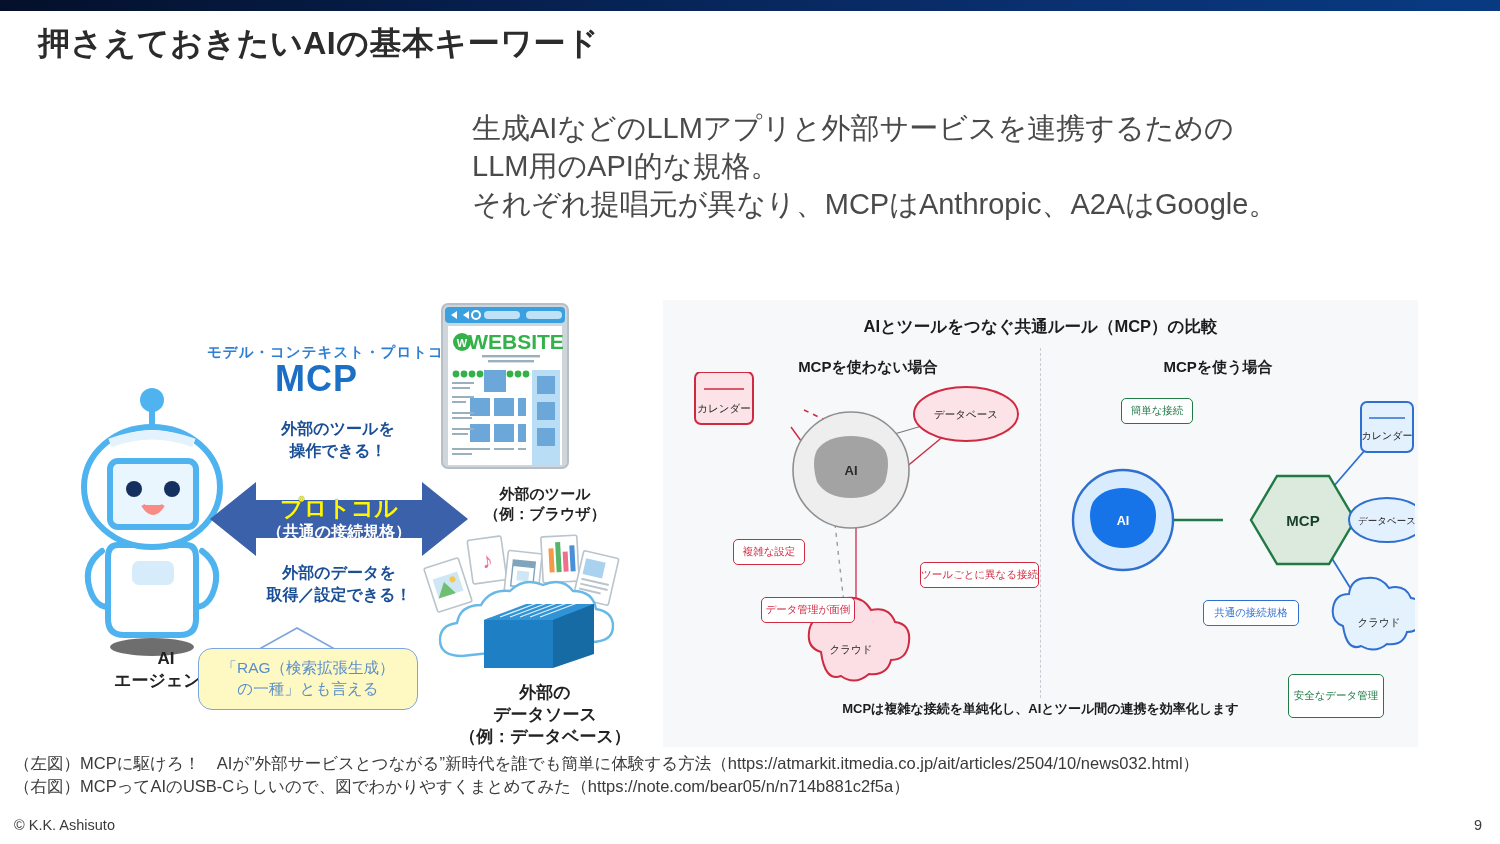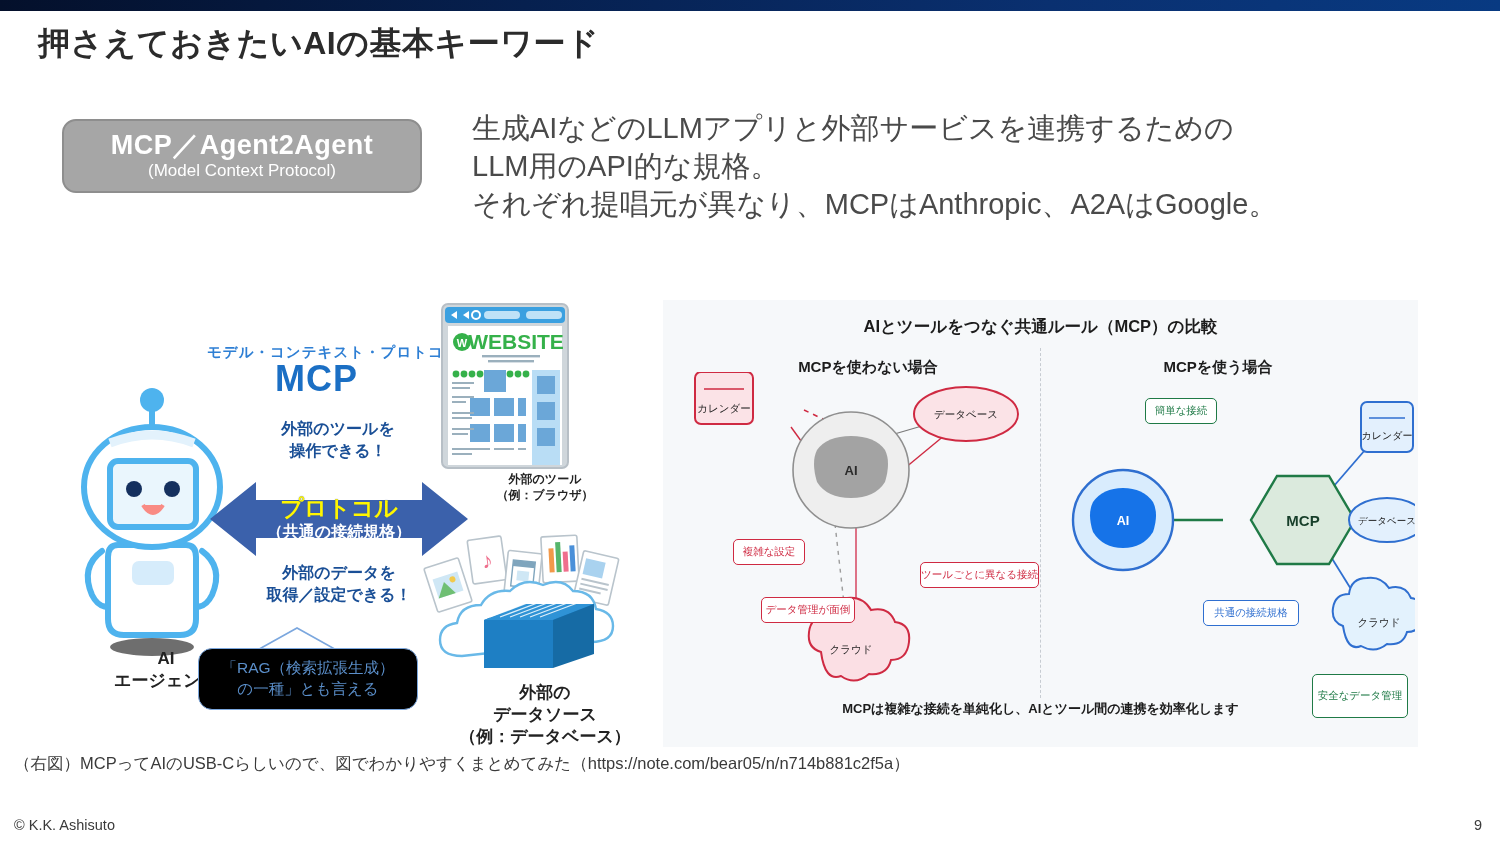--- a/index.html
+++ b/index.html
@@ -41,59 +41,55 @@
   .data-note{position:absolute;left:226px;top:262px;width:186px;text-align:center;font-size:16px;font-weight:bold;color:#1a4f96;line-height:1.35;}
 
   .arrow-wrap{position:absolute;left:190px;top:178px;width:258px;height:82px;}
   .arrow-label{position:absolute;left:0;top:0;width:258px;height:82px;display:flex;flex-direction:column;
     align-items:center;justify-content:center;pointer-events:none;}
   .arrow-label .l1{font-size:23px;font-weight:bold;color:#fff600;line-height:1.05;text-shadow:0 0 1px #2a4f9a;}
   .arrow-label .l2{font-size:16px;font-weight:bold;color:#ffffff;line-height:1.2;margin-top:2px;}
 
   .agent-cap{position:absolute;left:66px;top:348px;width:160px;text-align:center;font-size:17px;font-weight:bold;color:#222;line-height:1.3;}
 
-  .browser-cap{position:absolute;left:420px;top:172px;width:210px;text-align:center;font-size:12px;font-weight:bold;color:#222;line-height:1.3;}
+  .browser-cap{position:absolute;left:420px;top:184px;width:210px;text-align:center;font-size:15px;font-weight:bold;color:#222;line-height:1.3;}
   .ds-cap{position:absolute;left:400px;top:382px;width:250px;text-align:center;font-size:17px;font-weight:bold;color:#222;line-height:1.3;}
 
   .rag-bubble{position:absolute;left:178px;top:348px;width:218px;height:60px;border:1.6px solid #7ba7de;
-    border-radius:14px;background:#000000;display:flex;align-items:center;justify-content:center;}
+    border-radius:14px;background:#fef9c3;display:flex;align-items:center;justify-content:center;}
   .rag-bubble .t{font-size:15.5px;color:#5a8ec9;text-align:center;line-height:1.35;}
 
   
   .rightpanel{position:absolute;left:663px;top:300px;width:755px;height:447px;background:#f6f8fa;}
   .rp-title{position:absolute;left:0;top:16px;width:755px;text-align:center;font-size:16.5px;font-weight:bold;color:#1c1c1c;}
   .rp-sub-left{position:absolute;left:40px;top:58px;width:330px;text-align:center;font-size:15px;font-weight:bold;color:#1c1c1c;}
   .rp-sub-right{position:absolute;left:390px;top:58px;width:330px;text-align:center;font-size:15px;font-weight:bold;color:#1c1c1c;}
   .rp-caption{position:absolute;left:0;top:400px;width:755px;text-align:center;font-size:13px;font-weight:bold;color:#1c1c1c;}
   .rp-divider{position:absolute;left:377px;top:48px;width:0;height:350px;border-left:1.4px dashed #c7ccd2;}
 
   .tagbox{position:absolute;box-sizing:border-box;border-radius:5px;background:#fff;
     display:flex;align-items:center;justify-content:center;font-size:10.5px;white-space:nowrap;}
   .tag-red{border:1.2px solid #cf2a42;color:#cf2a42;}
-  .tag-green{border:1.2px solid #1f7a46;color:#1f7a46;margin-left:24px;}
+  .tag-green{border:1.2px solid #1f7a46;color:#1f7a46;}
   .tag-blue{border:1.2px solid #2f6fd0;color:#2f6fd0;}
 
   
   .src{position:absolute;left:14px;top:752px;font-size:16.5px;color:#3a3a3a;line-height:1.42;white-space:nowrap;}
   .copy{position:absolute;left:14px;top:817px;font-size:14.5px;color:#3a3a3a;}
   .pageno{position:absolute;right:18px;top:817px;font-size:14.5px;color:#3a3a3a;}
 </style>
 </head>
 <body>
 
 <div id="slide">
 
   <div class="topbar"></div>
 
   <div class="slide-title">押さえておきたいAIの基本キーワード</div>
 
-  <div class="badge">
-    <div class="b1">MCP／Agent2Agent</div>
-    <div class="b2">(Model Context Protocol)</div>
-  </div>
 
   <div class="desc">
     <div>生成AIなどのLLMアプリと外部サービスを連携するための</div>
     <div>LLM用のAPI的な規格。</div>
     <div>それぞれ提唱元が異なり、MCPはAnthropic、A2AはGoogle。</div>
   </div>
 
   <div class="leftfig">
 
     <svg width="230" height="330" viewBox="0 0 230 330" style="position:absolute;left:20px;top:55px;">
@@ -341,19 +337,20 @@
     </svg>
 
     <div class="tagbox tag-green" style="left:458px;top:98px;width:72px;height:26px;">簡単な接続</div>
     <div class="tagbox tag-blue" style="left:540px;top:300px;width:96px;height:26px;">共通の接続規格</div>
     <div class="tagbox tag-green" style="left:625px;top:374px;width:96px;height:44px;">安全なデータ管理</div>
 
     <div class="rp-caption">MCPは複雑な接続を単純化し、AIとツール間の連携を効率化します</div>
   </div>
 
   <div class="src">
+    <div>（左図）MCPに駆けろ！　AIが”外部サービスとつながる”新時代を誰でも簡単に体験する方法（https://atmarkit.itmedia.co.jp/ait/articles/2504/10/news032.html）</div>
     <div>（右図）MCPってAIのUSB-Cらしいので、図でわかりやすくまとめてみた（https://note.com/bear05/n/n714b881c2f5a）</div>
   </div>
 
   <div class="copy">© K.K. Ashisuto</div>
   <div class="pageno">9</div>
 
 </div>
 
 </body></html>

